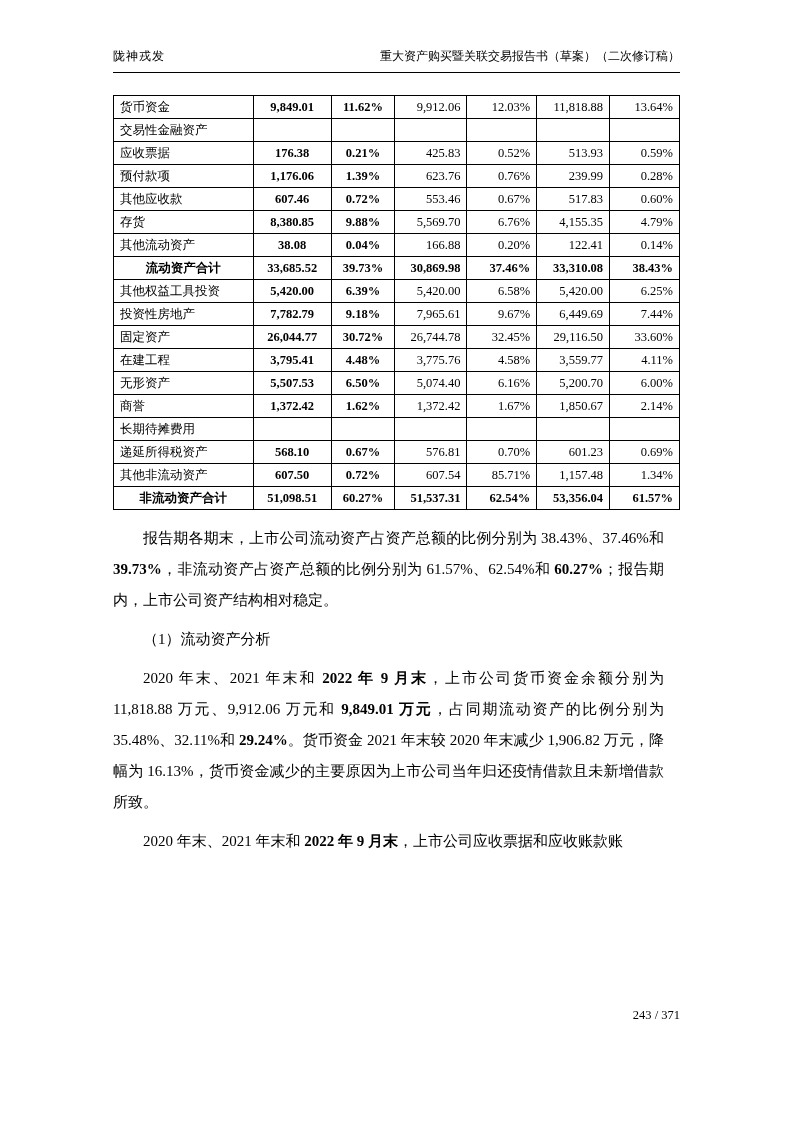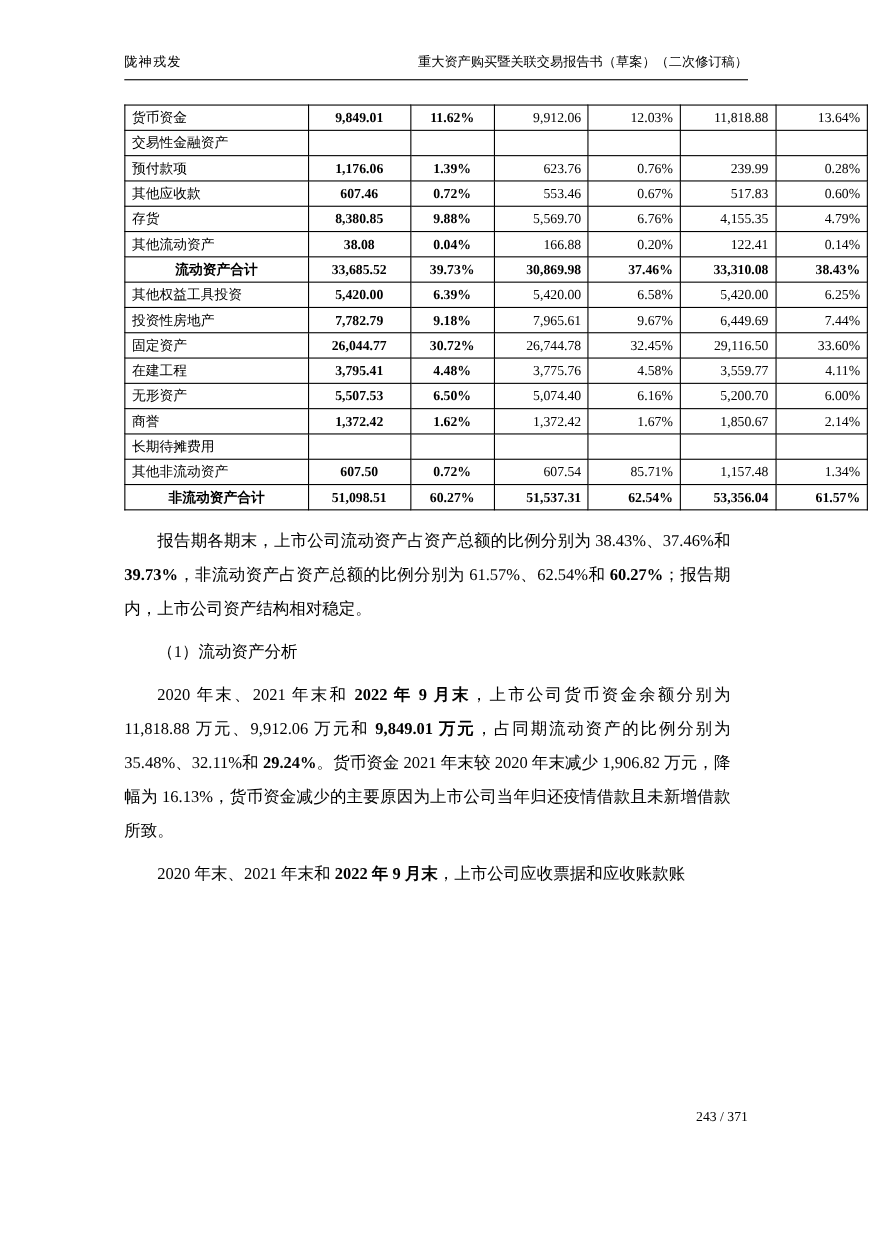--- a/index.html
+++ b/index.html
@@ -19,21 +19,21 @@
     display: flex;
     justify-content: space-between;
     align-items: flex-end;
     font-size: 12px;
     padding-bottom: 7px;
     border-bottom: 1.5px solid #000;
   }
   .header .h-left { letter-spacing: 1px; }
   table.fin-table {
     margin-top: 22px;
-    width: 676px;
+    width: 567px;
     border-collapse: collapse;
     font-size: 12.5px;
   }
   table.fin-table td {
     border: 1px solid #000;
     height: 23px;
     line-height: 15px;
     padding: 0 6px;
     white-space: nowrap;
   }
@@ -92,20 +92,29 @@
         <tr>
           <td class="lbl">交易性金融资产</td>
           <td class="num col-bold"></td>
           <td class="num col-bold"></td>
           <td class="num"></td>
           <td class="num"></td>
           <td class="num"></td>
           <td class="num"></td>
         </tr>
         <tr>
+          <td class="lbl">应收票据</td>
+          <td class="num col-bold">176.38</td>
+          <td class="num col-bold">0.21%</td>
+          <td class="num">425.83</td>
+          <td class="num">0.52%</td>
+          <td class="num">513.93</td>
+          <td class="num">0.59%</td>
+        </tr>
+        <tr>
           <td class="lbl">预付款项</td>
           <td class="num col-bold">1,176.06</td>
           <td class="num col-bold">1.39%</td>
           <td class="num">623.76</td>
           <td class="num">0.76%</td>
           <td class="num">239.99</td>
           <td class="num">0.28%</td>
         </tr>
         <tr>
           <td class="lbl">其他应收款</td>
@@ -200,20 +209,29 @@
         <tr>
           <td class="lbl">长期待摊费用</td>
           <td class="num col-bold"></td>
           <td class="num col-bold"></td>
           <td class="num"></td>
           <td class="num"></td>
           <td class="num"></td>
           <td class="num"></td>
         </tr>
         <tr>
+          <td class="lbl">递延所得税资产</td>
+          <td class="num col-bold">568.10</td>
+          <td class="num col-bold">0.67%</td>
+          <td class="num">576.81</td>
+          <td class="num">0.70%</td>
+          <td class="num">601.23</td>
+          <td class="num">0.69%</td>
+        </tr>
+        <tr>
           <td class="lbl">其他非流动资产</td>
           <td class="num col-bold">607.50</td>
           <td class="num col-bold">0.72%</td>
           <td class="num">607.54</td>
           <td class="num">85.71%</td>
           <td class="num">1,157.48</td>
           <td class="num">1.34%</td>
         </tr>
         <tr class="row-bold">
           <td class="lbl center">非流动资产合计</td>

